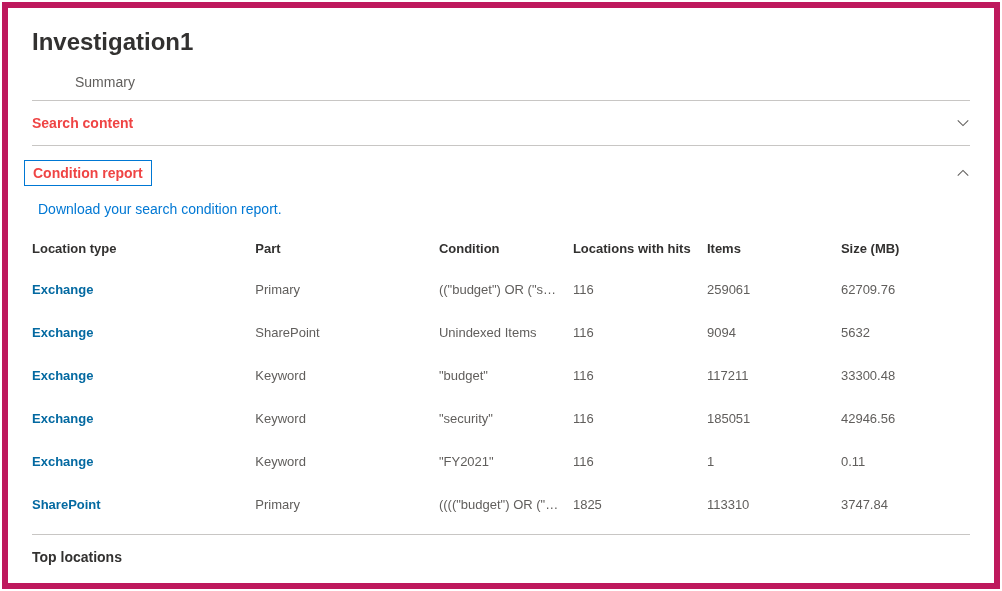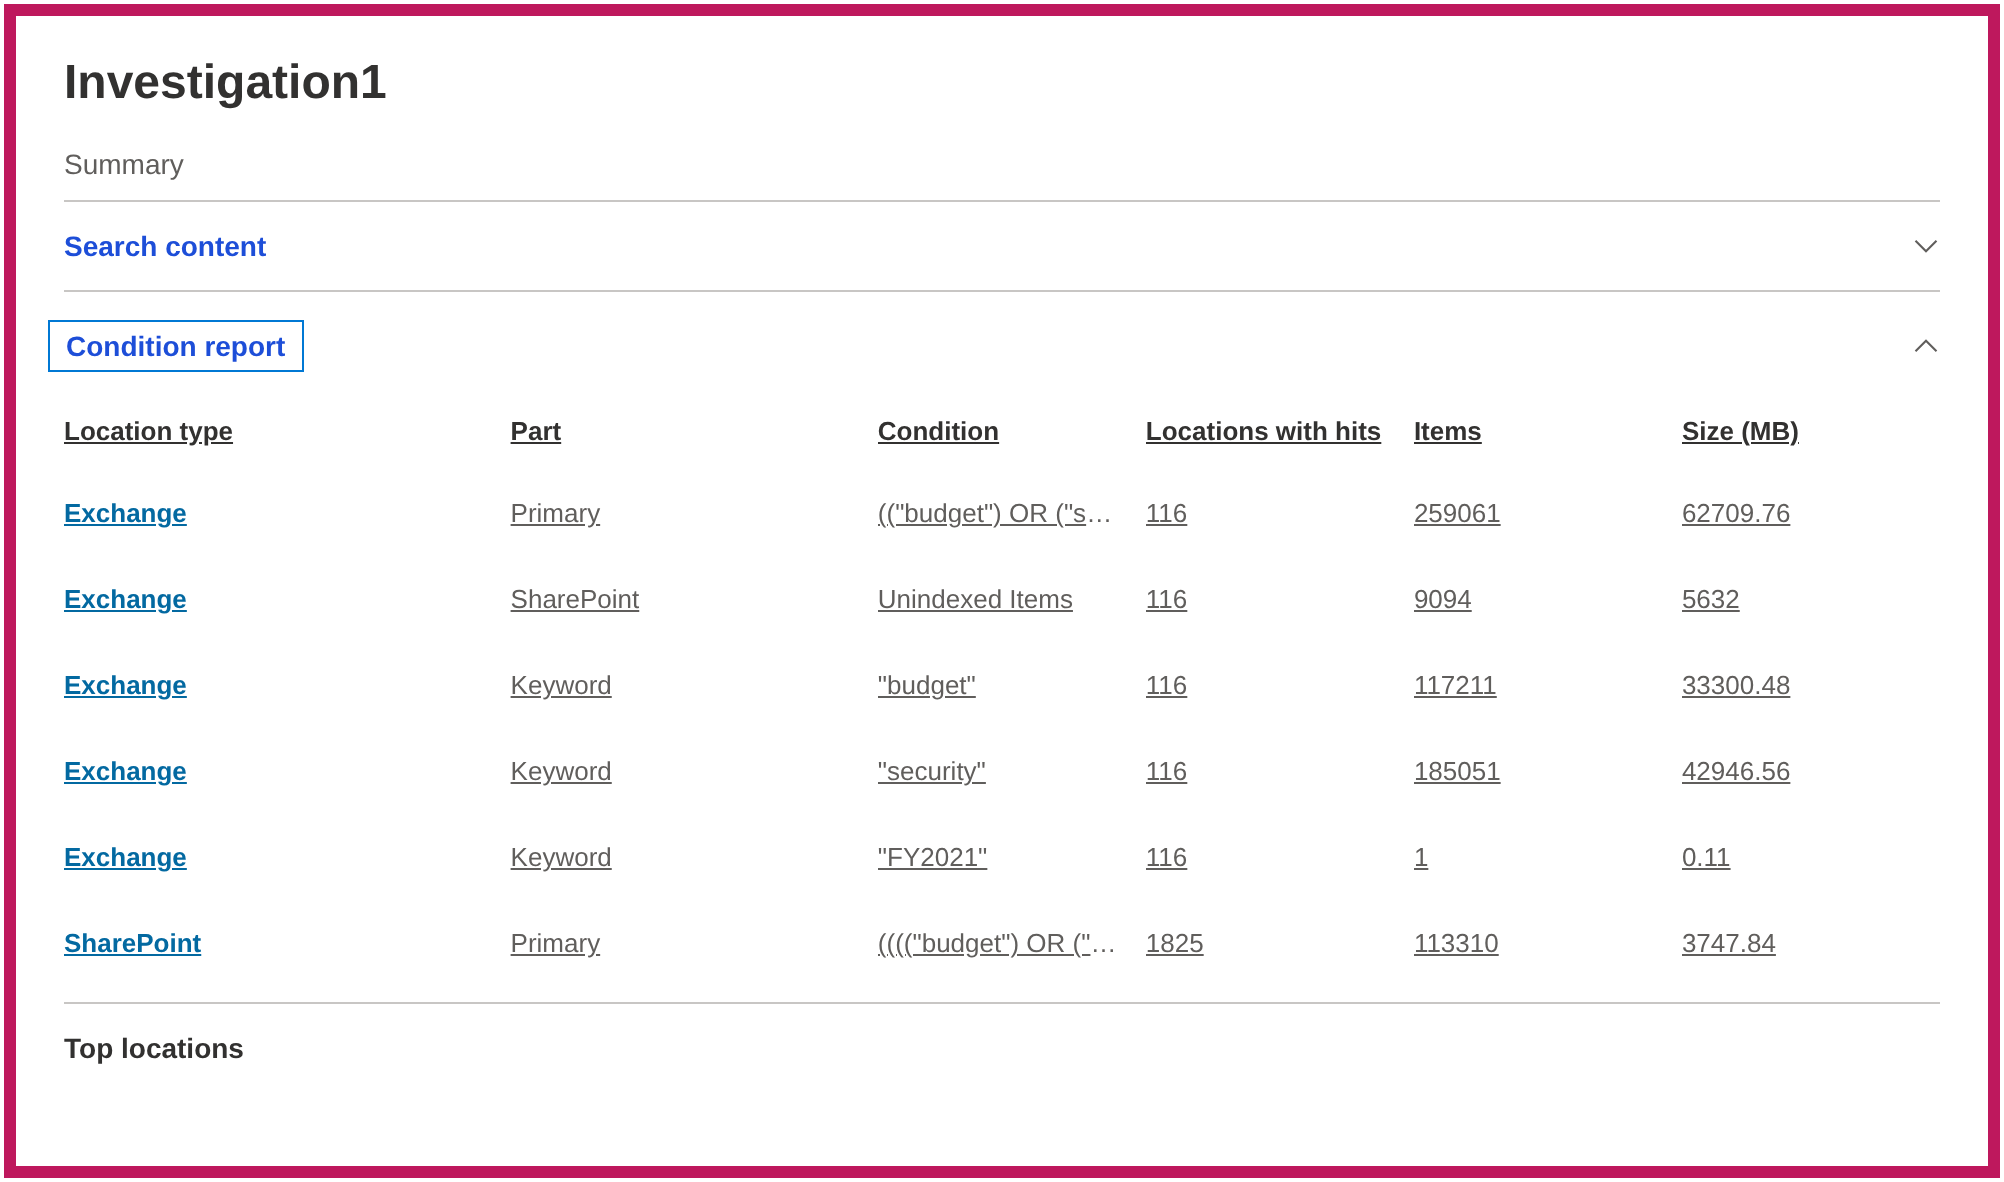--- a/index.html
+++ b/index.html
@@ -30,41 +30,42 @@
       gap: 28px;
       border-bottom: 1px solid #c8c6c4;
       margin-bottom: 0;
     }
     .tab {
       font-size: 14px;
       color: #605e5c;
       padding-bottom: 10px;
       cursor: pointer;
       font-weight: 400;
+      margin-left: 43px;
     }
     .tab.active {
       color: #323130;
       font-weight: 600;
       border-bottom: 2px solid #0078d4;
       margin-bottom: -1px;
     }
     .section {
       border-bottom: 1px solid #c8c6c4;
     }
     .section-header {
       display: flex;
       justify-content: space-between;
       align-items: center;
       padding: 14px 0;
       cursor: pointer;
     }
     .section-title {
       font-size: 14px;
       font-weight: 600;
-      color: #1d4ed8;
+      color: #ef4444;
     }
     .section-title.highlighted {
       border: 1.5px solid #0078d4;
       padding: 4px 8px;
       margin-left: -8px;
     }
     .chevron {
       width: 14px;
       height: 14px;
       color: #605e5c;
@@ -91,21 +92,20 @@
       display: flex;
       padding: 14px 0;
     }
     .col {
       font-size: 13px;
       color: #605e5c;
       overflow: hidden;
       text-overflow: ellipsis;
       white-space: nowrap;
       padding-right: 12px;
-      text-decoration: underline;
     }
     .table-header .col {
       font-weight: 600;
       color: #323130;
     }
     .col-location {
       width: 225px;
       font-weight: 600;
       color: #0369a1;
     }
@@ -153,20 +153,21 @@
   </div>
 
   <div class="section">
     <div class="section-header">
       <span class="section-title highlighted">Condition report</span>
       <svg class="chevron" viewBox="0 0 16 16" fill="none" stroke="currentColor" stroke-width="1.2">
         <path d="M2 11 L8 5 L14 11"></path>
       </svg>
     </div>
     <div class="section-body">
+      <span class="download-link">Download your search condition report.</span>
 
       <div class="table">
         <div class="table-header">
           <div class="col col-location">Location type</div>
           <div class="col col-part">Part</div>
           <div class="col col-condition">Condition</div>
           <div class="col col-locations-hits">Locations with hits</div>
           <div class="col col-items">Items</div>
           <div class="col col-size">Size (MB)</div>
         </div>

